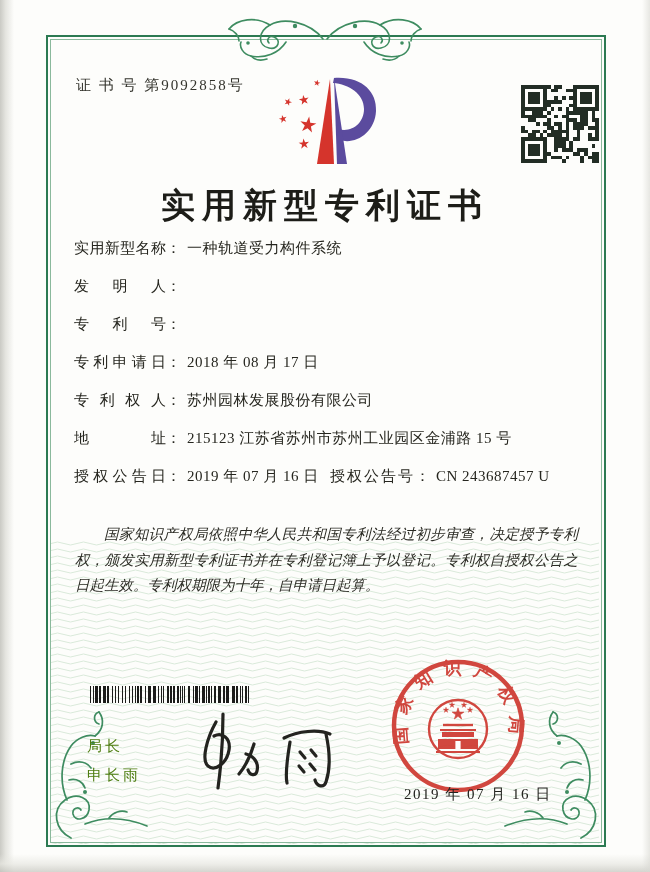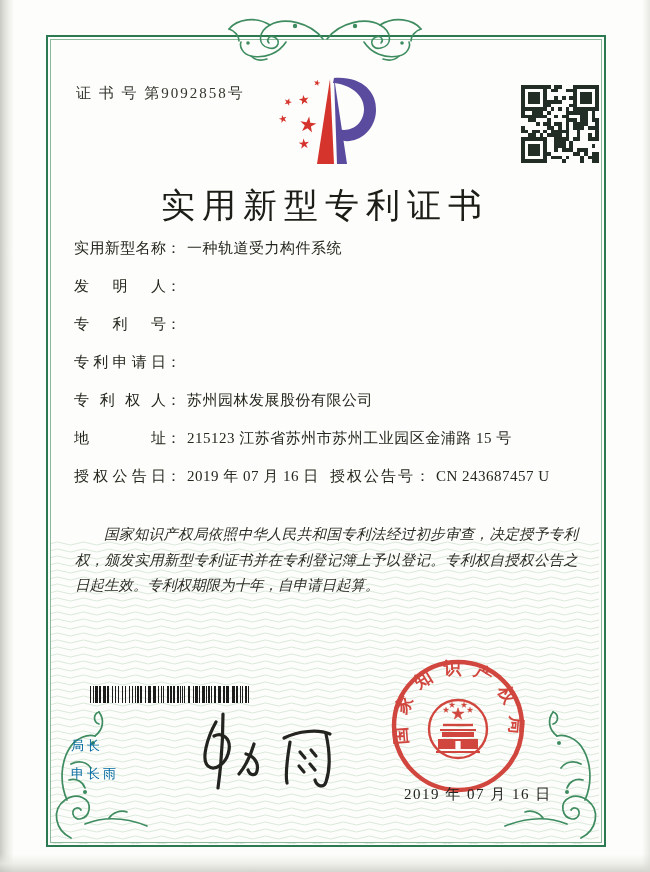--- a/index.html
+++ b/index.html
@@ -21,49 +21,49 @@
     border:2px solid #2c7a52; z-index:1; }
   .frame-inner { position:absolute; inset:2px; border:1px solid #8ab99c; }
 
   .waves { position:absolute; left:51px; top:540px; width:548px; height:304px; opacity:.6; z-index:0; }
 
   .ornament-top { position:absolute; left:224px; top:12px; width:202px; height:52px; z-index:3; }
   .ornament-corner { position:absolute; width:112px; height:142px; z-index:2; }
   .ornament-corner.left { left:49px; top:702px; }
   .ornament-corner.right { right:47px; top:702px; }
 
-  .cert-no { position:absolute; left:76px; top:84px; font-size:15px; letter-spacing:2px; color:#33332c; z-index:4; }
+  .cert-no { position:absolute; left:76px; top:76px; font-size:15px; letter-spacing:2px; color:#33332c; z-index:4; }
 
   .logo { position:absolute; left:277px; top:74px; width:102px; height:96px; z-index:4; }
 
   .qr { position:absolute; left:521px; top:85px; width:78px; height:78px;
     display:grid; grid-template-columns:repeat(21,1fr); grid-template-rows:repeat(21,1fr); z-index:4; }
   .qr div { background:transparent; }
   .qr div.d { background:#222d25; }
 
   .title { position:absolute; left:0; right:0; top:183px; text-align:center;
-    font-size:34px; font-weight:400; letter-spacing:7px; color:#1d1d18; z-index:4; }
+    font-size:34px; font-weight:700; letter-spacing:7px; color:#1d1d18; z-index:4; }
 
   .fields { position:absolute; left:74px; top:239px; width:505px; z-index:4; font-size:15px; }
   .frow { display:flex; align-items:baseline; height:20px; margin-bottom:18px; position:relative; }
   .flabel { display:inline-block; width:92px; text-align:justify; text-align-last:justify; white-space:nowrap; }
   .fcolon { display:inline-block; margin-right:6px; }
   .fvalue { letter-spacing:.5px; white-space:nowrap; }
   .grant-right { position:absolute; left:256px; top:0; display:flex; align-items:baseline; }
   .grant-right .flabel { width:auto; letter-spacing:2px; }
 
   .paras { position:absolute; left:75px; top:522px; width:503px; z-index:4;
     font-size:14.5px; font-style:italic; line-height:25.5px; text-align:justify; color:#2b2b24; }
   .paras p { text-indent:2em; }
 
   .barcode { position:absolute; left:90px; top:686px; width:168px; height:17px; display:flex; z-index:4; }
   .barcode div { height:100%; background:#1c1c1a; }
 
-  .signer { position:absolute; left:71px; top:737px; z-index:4;
-    font-family:"Liberation Sans","DejaVu Sans",sans-serif; font-size:13px; letter-spacing:3px; color:#0369a1; }
+  .signer { position:absolute; left:87px; top:737px; z-index:4;
+    font-family:"Liberation Sans","DejaVu Sans",sans-serif; font-size:15px; letter-spacing:3px; color:#4d7c0f; }
   .signer div { margin-bottom:10px; }
 
   .signature { position:absolute; left:178px; top:708px; width:175px; height:88px; z-index:5; }
 
   .seal { position:absolute; left:389px; top:657px; width:138px; height:138px; z-index:4; opacity:.93; }
   .seal-arc-text { font-size:17.5px; font-weight:bold; letter-spacing:11px; fill:#ce3a31;
     font-family:"Liberation Serif","DejaVu Serif",serif; }
   .seal-date { position:absolute; left:404px; top:785px; font-size:15px; letter-spacing:1.5px; color:#23231f; z-index:6; }
 
   .page-num { position:absolute; left:0; right:0; top:826px; text-align:center; font-size:13px; letter-spacing:1px; color:#2c2c26; z-index:4; }
@@ -607,20 +607,21 @@
       <span class="flabel">发明人</span>
         <span class="fcolon">：</span>
     </div>
     <div class="frow">
       <span class="flabel">专利号</span>
         <span class="fcolon">：</span>
     </div>
     <div class="frow">
       <span class="flabel">专利申请日</span>
         <span class="fcolon">：</span>
+      <span class="fvalue">2018 年 08 月 17 日</span>
     </div>
     <div class="frow">
       <span class="flabel">专利权人</span>
         <span class="fcolon">：</span>
       <span class="fvalue">苏州园林发展股份有限公司</span>
     </div>
     <div class="frow">
       <span class="flabel">地址</span>
         <span class="fcolon">：</span>
       <span class="fvalue">215123 江苏省苏州市苏州工业园区金浦路 15 号</span>

